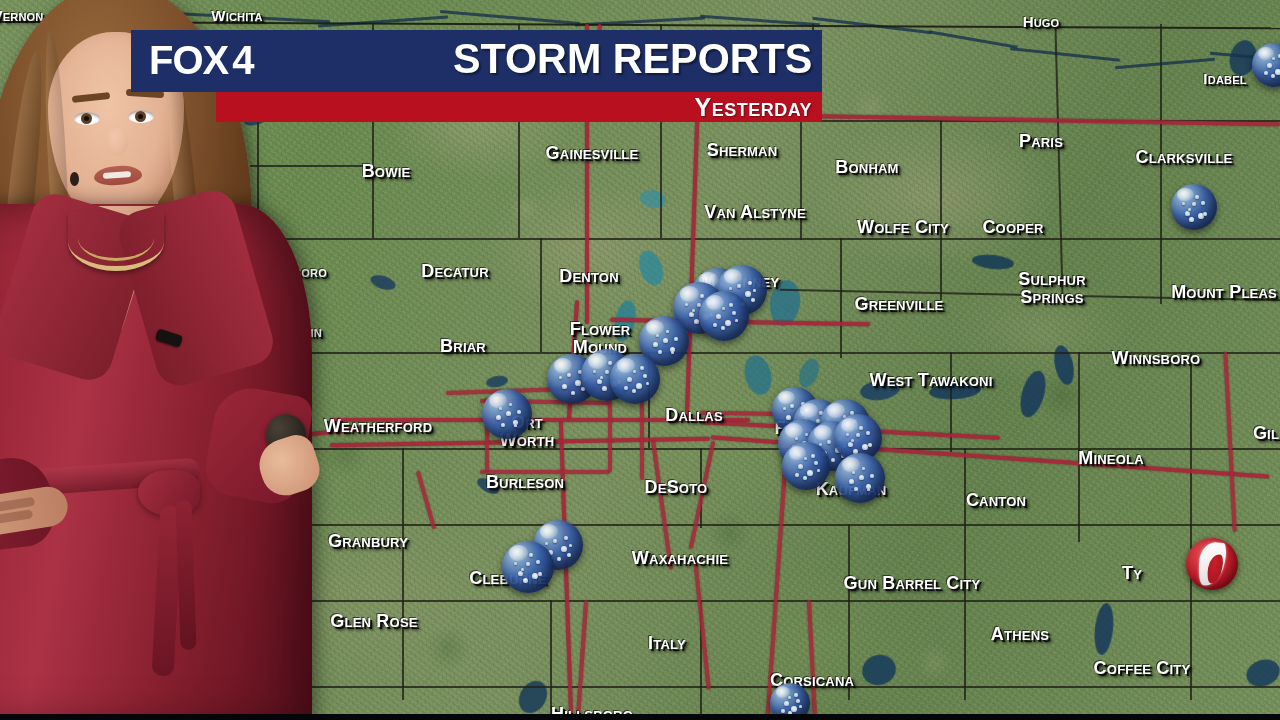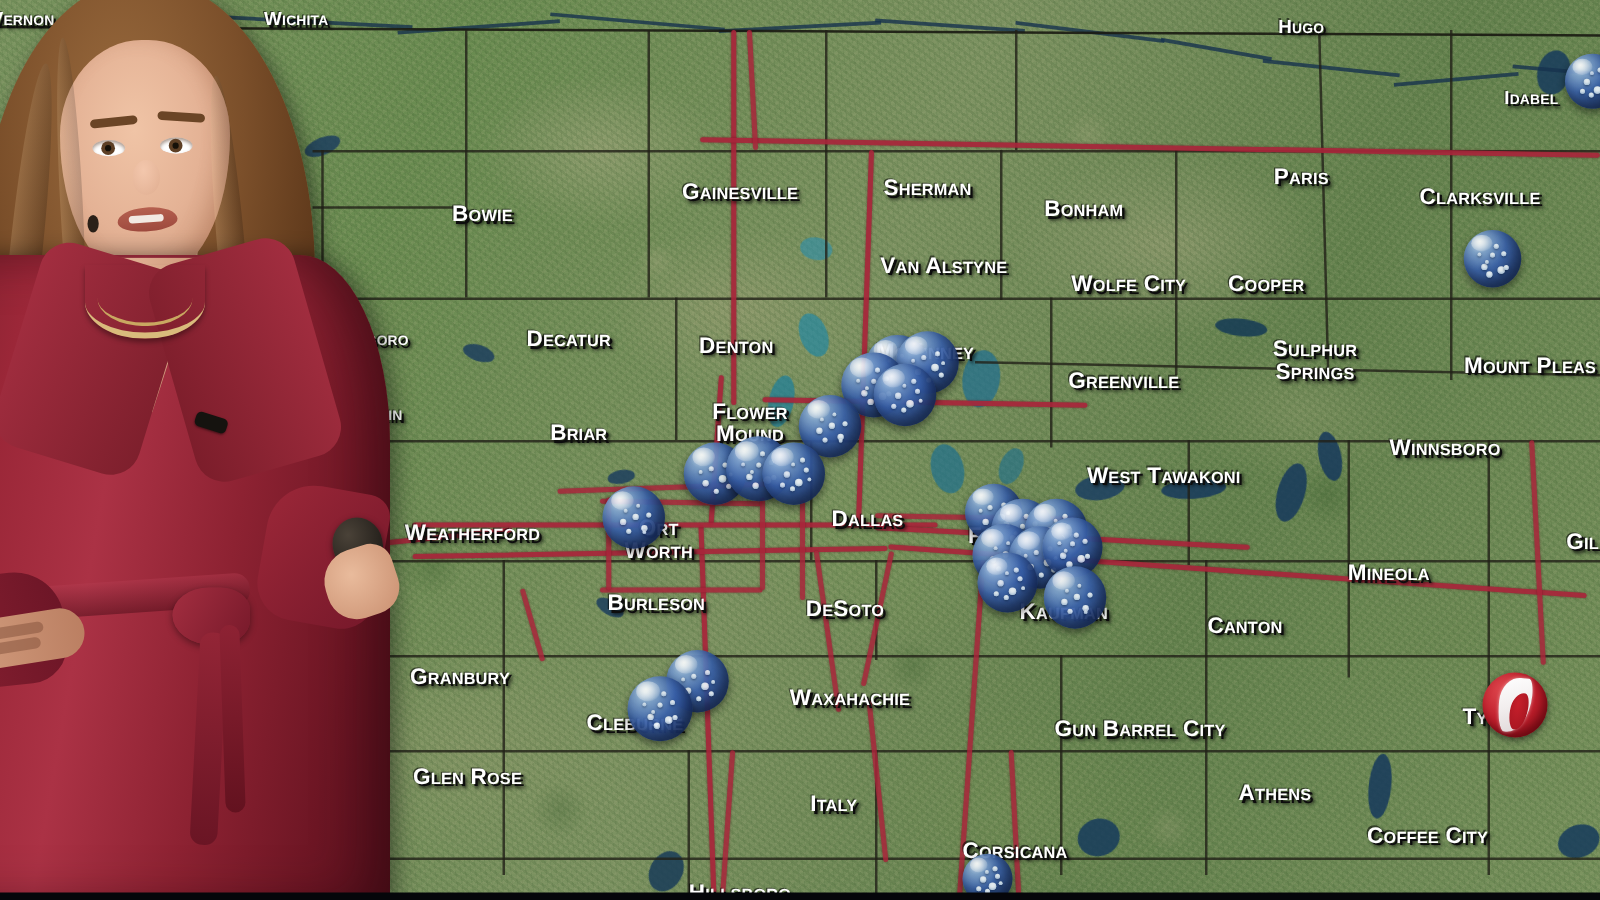--- a/index.html
+++ b/index.html
@@ -405,21 +405,21 @@
         </div>
         <div class="city c big" style="left: 508px; top: 569px;">
           <span class="l1">Cleburne</span>
         </div>
         <div class="city c sm" style="left: 270px; top: 553px;">
           <span class="l1">ll</span>
         </div>
         <div class="city c big" style="left: 912px; top: 574px;">
           <span class="l1">Gun Barrel City</span>
         </div>
-        <div class="city c big" style="left: 1180px; top: 564px;">
+        <div class="city c big" style="left: 1132px; top: 564px;">
           <span class="l1">Ty</span>
         </div>
         <div class="city c big" style="left: 374px; top: 612px;">
           <span class="l1">Glen Rose</span>
         </div>
         <div class="city c big" style="left: 1020px; top: 625px;">
           <span class="l1">Athens</span>
         </div>
         <div class="city c big" style="left: 1142px; top: 659px;">
           <span class="l1">Coffee City</span>
@@ -701,20 +701,30 @@
     <div class="arm-right"></div>
     <div class="clicker"></div>
     <div class="hand-right"></div>
     <div class="arm-left"></div>
     <div class="hand-left">
       <div class="finger" style="left:6px;top:8px;width:70px;"></div>
       <div class="finger" style="left:10px;top:20px;width:62px;"></div>
     </div>
   </div>
 
+  <div id="banner">
+    <div class="navy"></div>
+    <div class="redbar"></div>
+    <div id="fox-logo">
+      <span class="fx">FOX</span>
+      <span class="num">4</span>
+    </div>
+    <div class="title">STORM REPORTS</div>
+    <div class="sub">Yesterday</div>
+  </div>
 
   <div id="station-bug">
     <div class="swirl"></div>
     <div class="swirl2"></div>
   </div>
 
   <div id="bottom-bar"></div>
 </div>
 
 </body></html>

